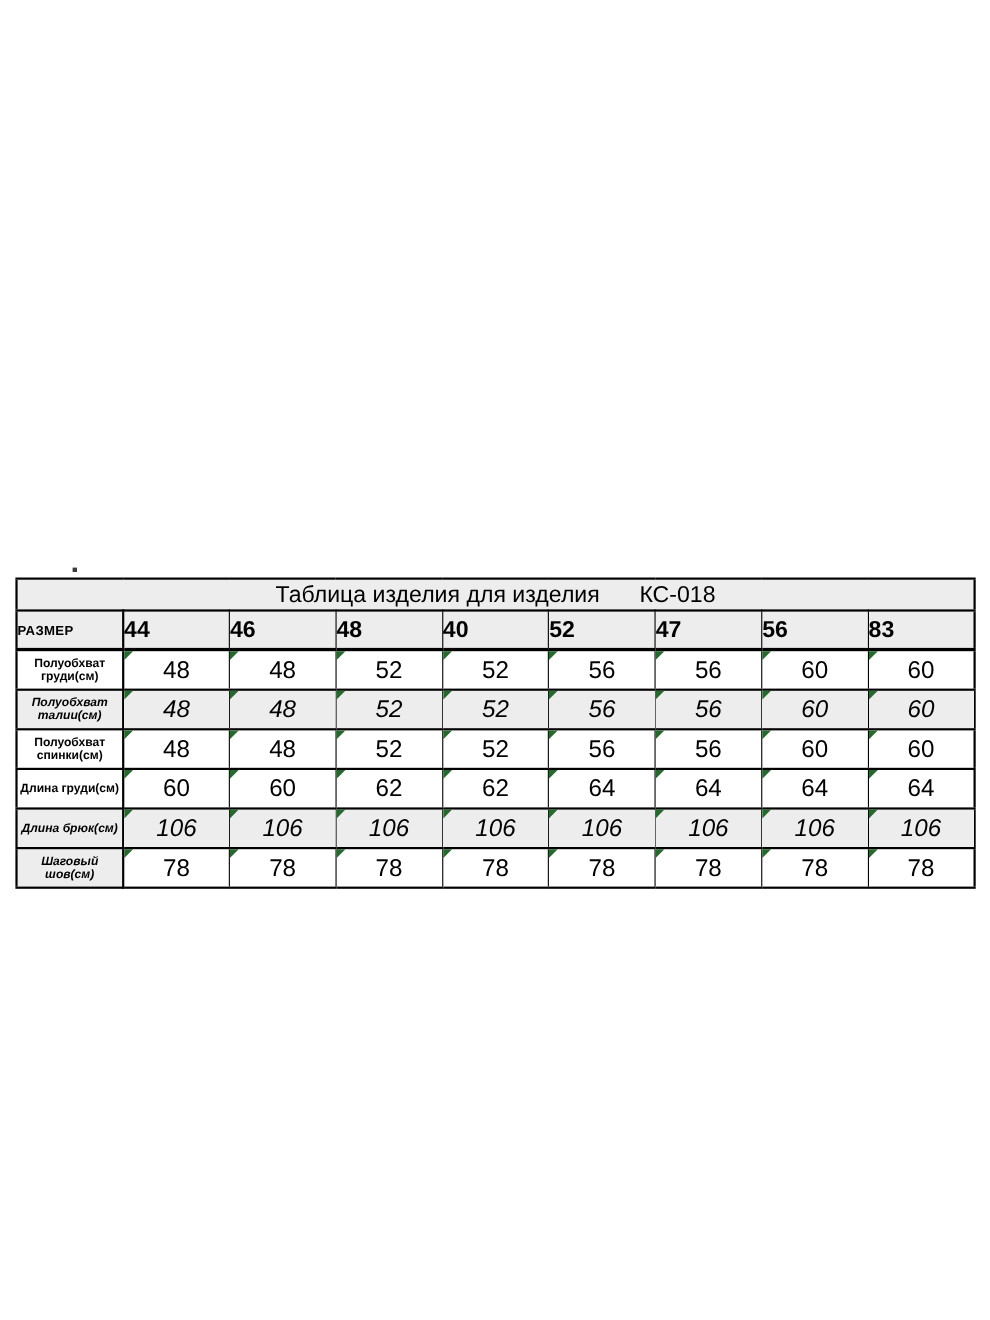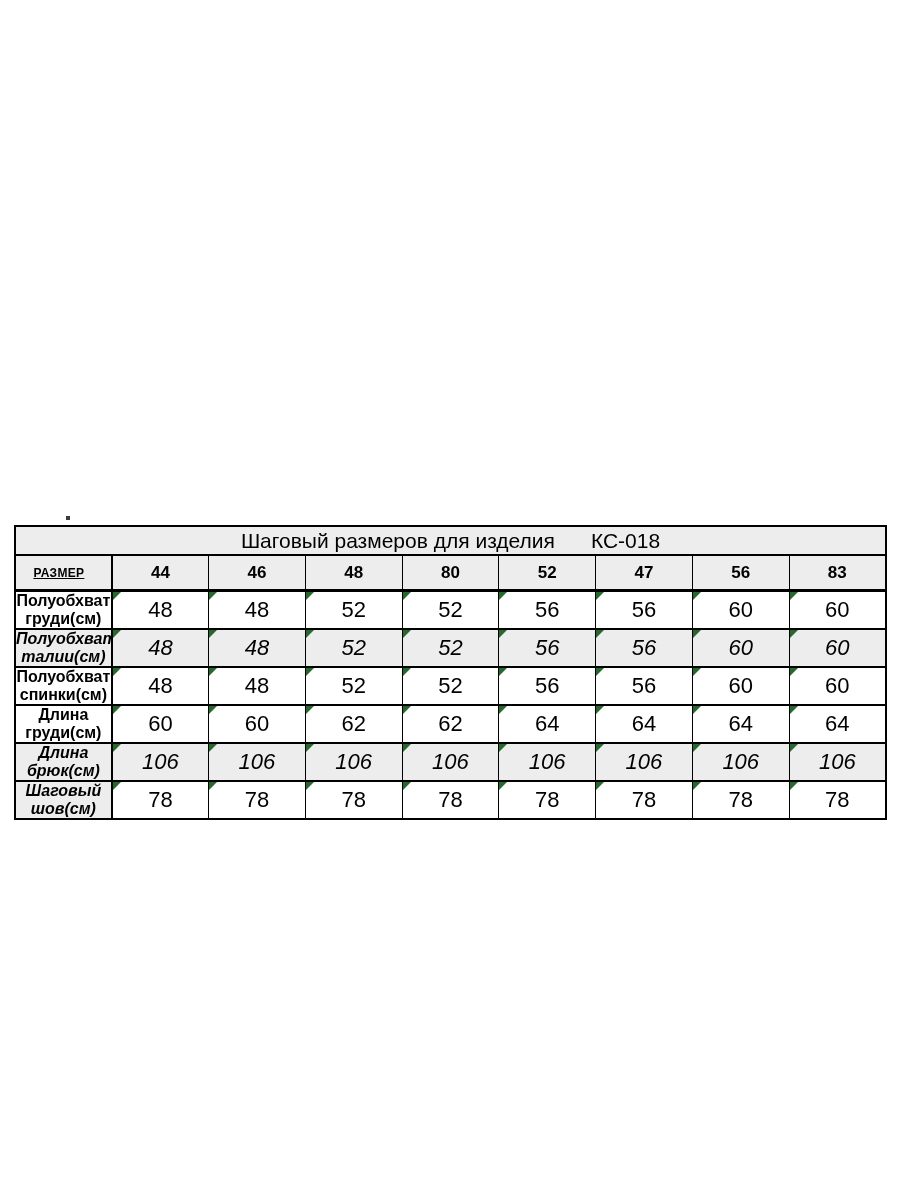--- a/index.html
+++ b/index.html
@@ -44,39 +44,38 @@
     font-size: 21px;
     font-weight: 400;
     background: var(--shade);
     border-bottom-width: 2px;
   }
   .title-code { margin-left: 36px; }
   .header-row th {
     height: 33px;
     background: var(--shade);
     font-weight: bold;
-    font-size: 17px;
+    font-size: 21px;
     border-bottom-width: 3px;
-    text-align: center;
+    text-align: left;
   }
   .header-row th.header-label {
-    text-align: center;
+    text-align: left;
     padding-right: 9px;
     font-size: 12px;
     letter-spacing: 0.3px;
-    text-decoration: underline;
   }
   .label-col {
     width: 224px;
     border-right-width: 2px !important;
   }
   tbody td { height: 34px; text-align: center; }
   td.row-label {
     font-weight: bold;
-    font-size: 16px;
+    font-size: 11px;
   }
   td.value-cell {
     font-size: 22px;
     position: relative;
   }
   .value-cell .flag {
     position: absolute;
     top: 0;
     left: 0;
     width: 0;
@@ -88,29 +87,29 @@
 </style>
 </head>
 <body>
 
 <div class="stray-mark"></div>
 
 <table class="size-table">
   <thead>
     <tr class="title-row">
       <td colspan="9" class="title-cell">
-        <span>Шаговый размеров для изделия</span><span class="title-code">КС-018</span>
+        <span>Таблица изделия для изделия</span><span class="title-code">КС-018</span>
       </td>
     </tr>
     <tr class="header-row" id="header-row">
       <th class="label-col header-label">РАЗМЕР</th>
     <th>44</th>
         <th>46</th>
         <th>48</th>
-        <th>80</th>
+        <th>40</th>
         <th>52</th>
         <th>47</th>
         <th>56</th>
         <th>83</th>
       </tr>
   </thead>
   <tbody id="table-body">
       <tr>
         <td class="label-col row-label">Полуобхват груди(см)</td>
         <td class="value-cell"><span class="flag"></span><span>48</span></td>

